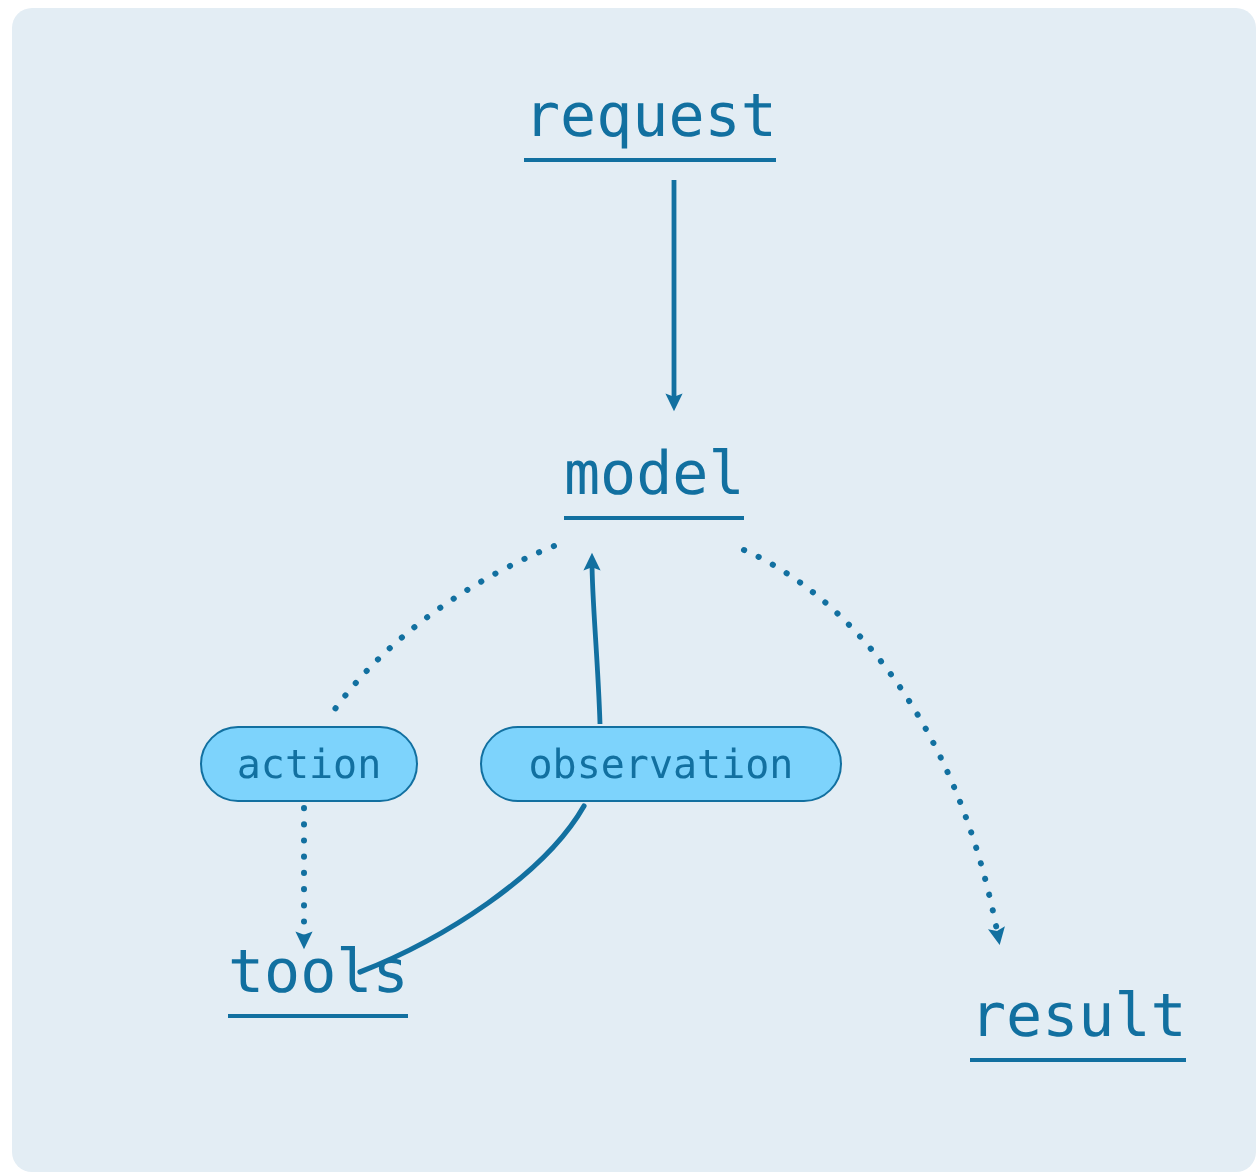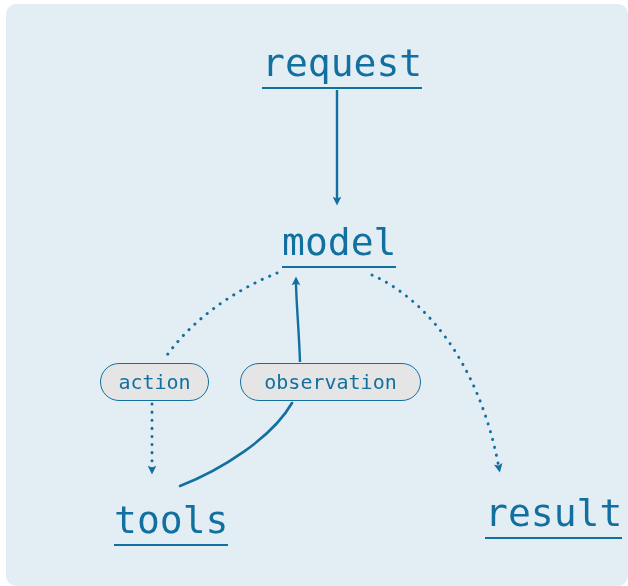--- a/index.html
+++ b/index.html
@@ -29,37 +29,37 @@
     left: 0;
     top: 0;
     width: 628px;
     height: 586px;
     overflow: visible;
   }
   .node-label {
     position: absolute;
     color: #1270a0;
     font-family: "DejaVu Sans Mono", "Liberation Mono", monospace;
-    font-size: 38px;
+    font-size: 30px;
     line-height: 1;
     letter-spacing: 0px;
     white-space: nowrap;
     text-decoration: none;
     border-bottom: 2.5px solid #1270a0;
     padding-bottom: 5px;
   }
   #node-request { left: 262px; top: 44px; }
   #node-model   { left: 282px; top: 223px; }
-  #node-tools   { left: 114px; top: 501px; }
+  #node-tools   { left: 114px; top: 472px; }
   #node-result  { left: 442px; top: 494px; margin-left: 43px; }
 
   .pill {
     position: absolute;
     box-sizing: border-box;
-    background: #e5e5e5;
+    background: #7dd3fc;
     border: 1.6px solid #1270a0;
     border-radius: 20px;
     color: #1270a0;
     font-family: "DejaVu Sans Mono", "Liberation Mono", monospace;
     font-size: 20px;
     display: flex;
     align-items: center;
     justify-content: center;
     white-space: nowrap;
   }

